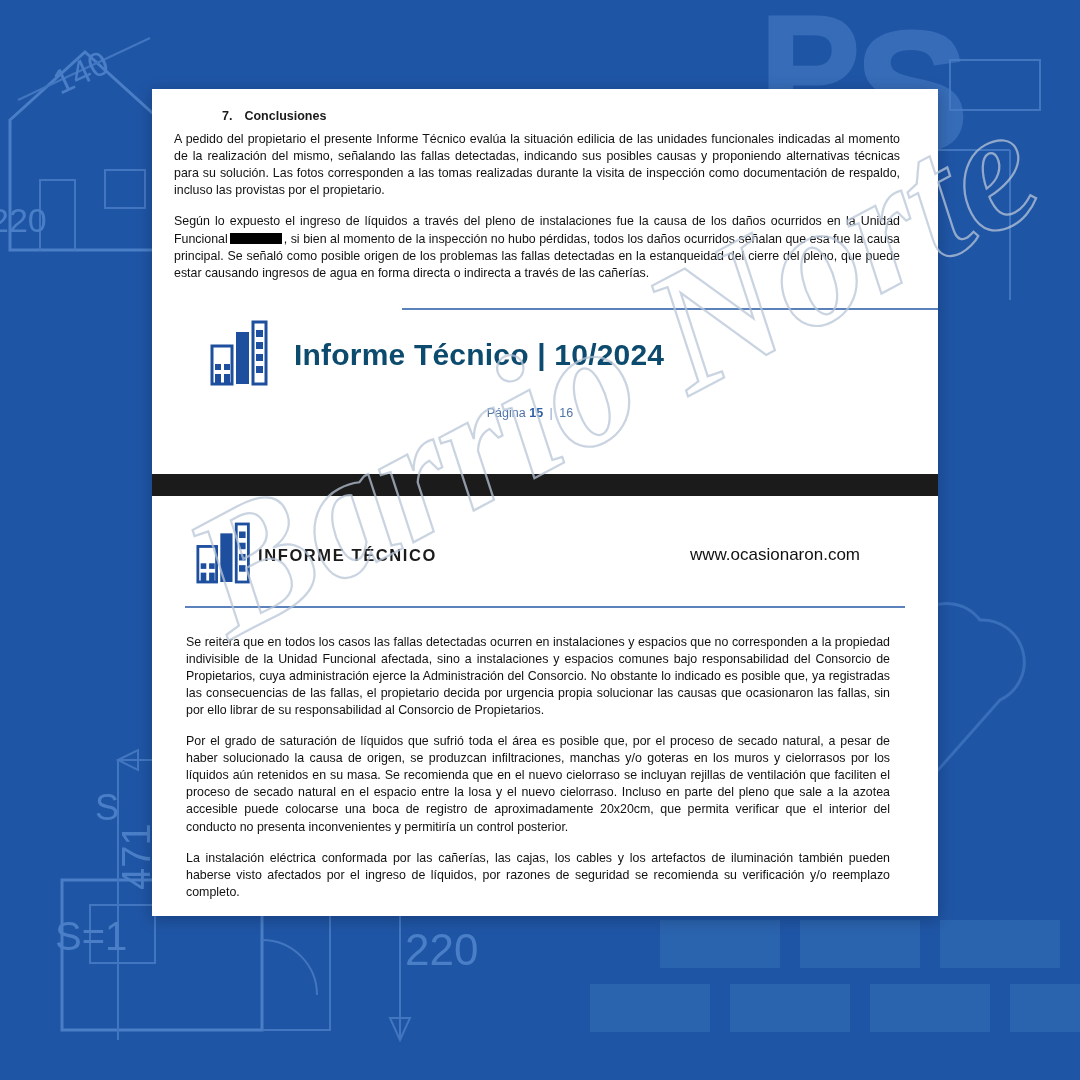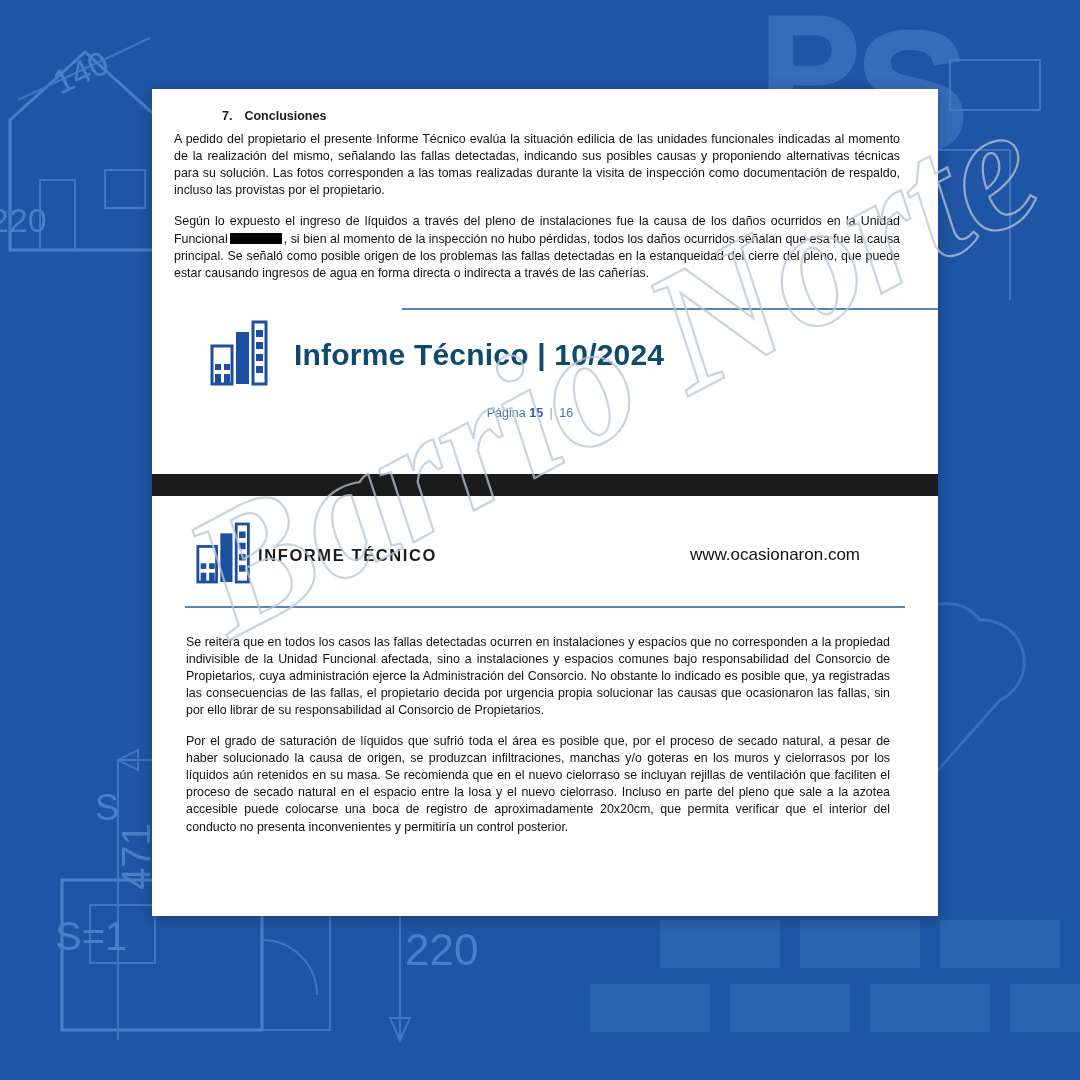--- a/index.html
+++ b/index.html
@@ -307,19 +307,20 @@
       </span>
       <span class="brand-name">INFORME TÉCNICO</span>
       <span class="website">www.ocasionaron.com</span>
     </div>
 
     <div class="head-rule"></div>
 
     <div class="body-paras">
       <p class="para">Se reitera que en todos los casos las fallas detectadas ocurren en instalaciones y espacios que no corresponden a la propiedad indivisible de la Unidad Funcional afectada, sino a instalaciones y espacios comunes bajo responsabilidad del Consorcio de Propietarios, cuya administración ejerce la Administración del Consorcio. No obstante lo indicado es posible que, ya registradas las consecuencias de las fallas, el propietario decida por urgencia propia solucionar las causas que ocasionaron las fallas, sin por ello librar de su responsabilidad al Consorcio de Propietarios.</p>
       <p class="para">Por el grado de saturación de líquidos que sufrió toda el área es posible que, por el proceso de secado natural, a pesar de haber solucionado la causa de origen, se produzcan infiltraciones, manchas y/o goteras en los muros y cielorrasos por los líquidos aún retenidos en su masa. Se recomienda que en el nuevo cielorraso se incluyan rejillas de ventilación que faciliten el proceso de secado natural en el espacio entre la losa y el nuevo cielorraso. Incluso en parte del pleno que sale a la azotea accesible puede colocarse una boca de registro de aproximadamente 20x20cm, que permita verificar que el interior del conducto no presenta inconvenientes y permitiría un control posterior.</p>
+      <p class="para">La instalación eléctrica conformada por las cañerías, las cajas, los cables y los artefactos de iluminación también pueden haberse visto afectados por el ingreso de líquidos, por razones de seguridad se recomienda su verificación y/o reemplazo completo.</p>
     </div>
   </div>
 </div>
 
 <svg id="watermark" viewBox="0 0 1080 1080">
   <text x="230" y="640" font-size="175" transform="rotate(-28 230 640)">Barrio Norte</text>
 </svg>
 
 </body></html>

